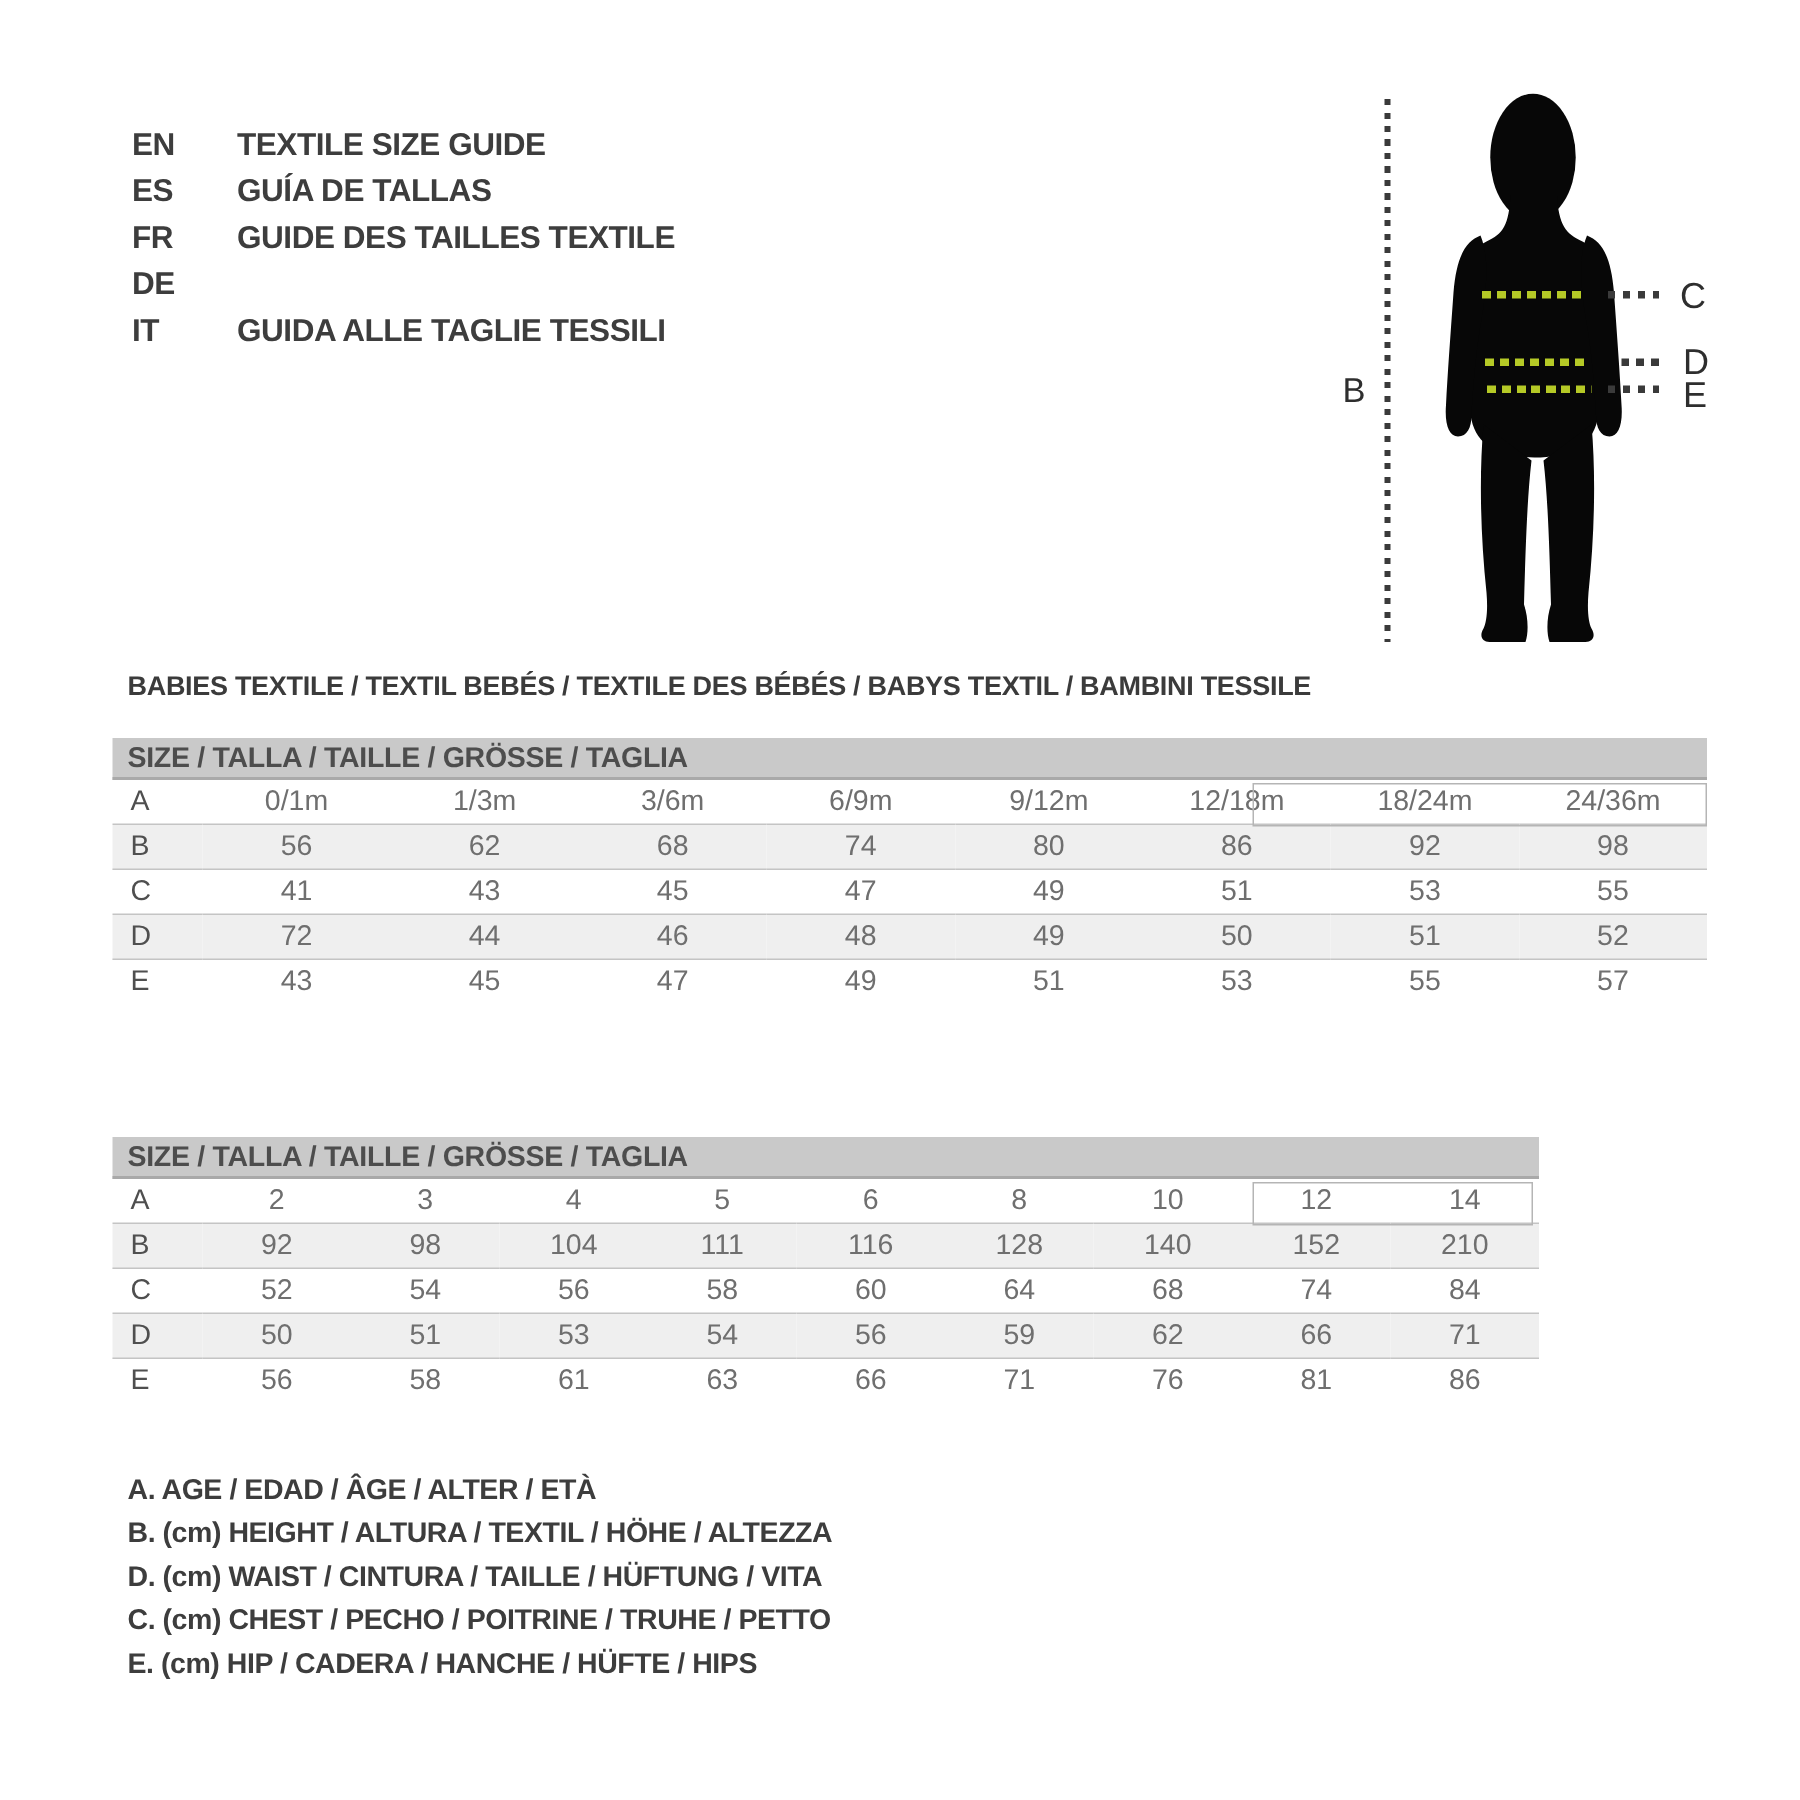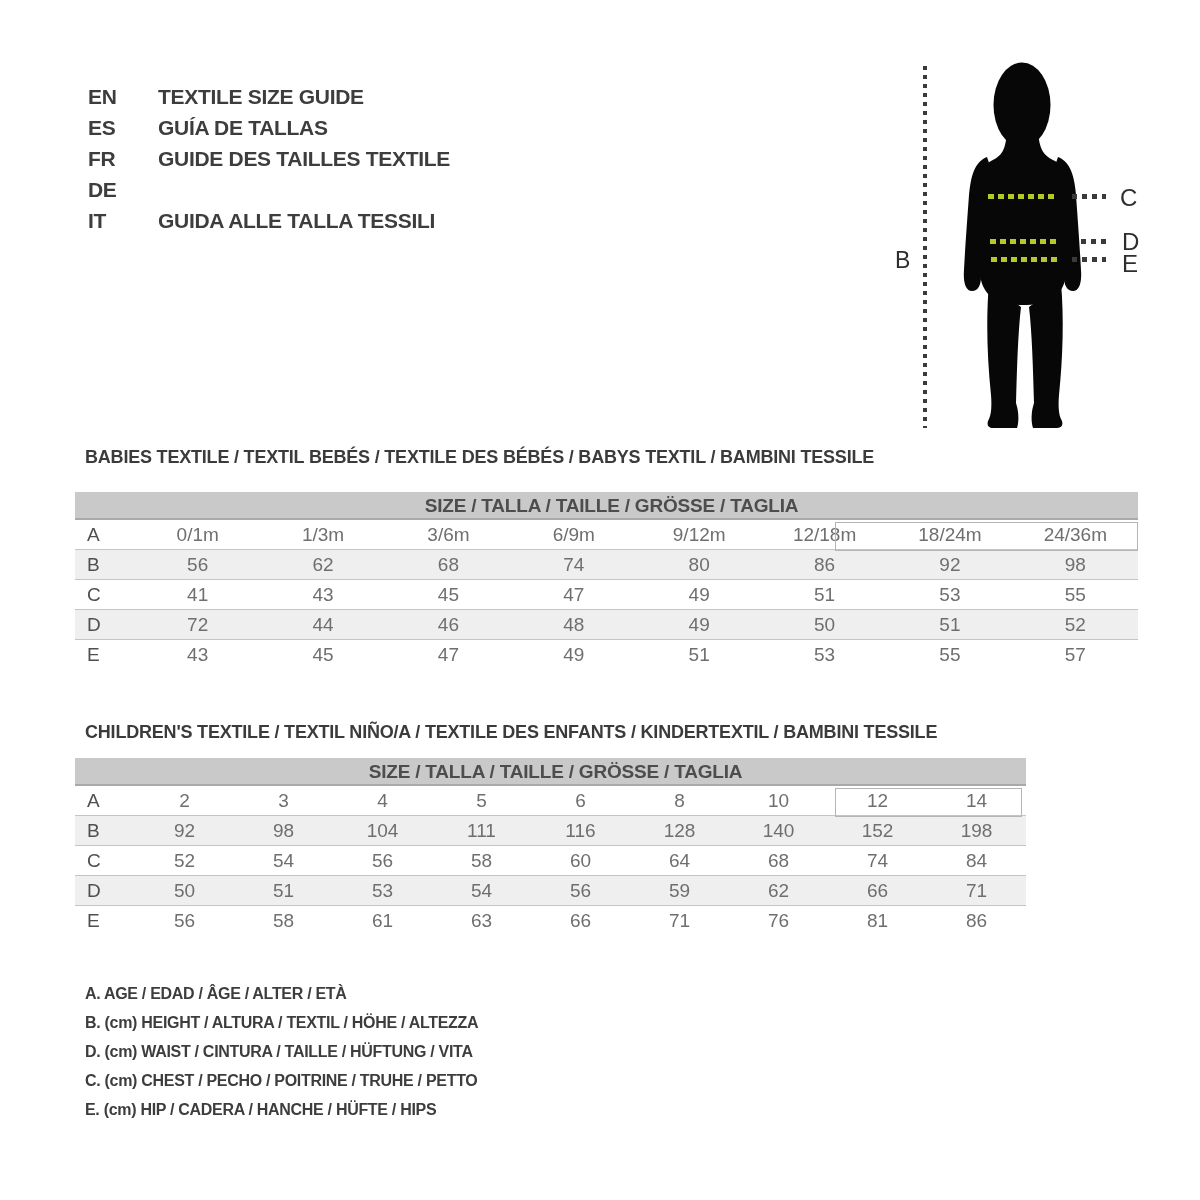--- a/index.html
+++ b/index.html
@@ -34,33 +34,33 @@
   .section-title{position:absolute;left:85px;color:#3b3b3b;font-weight:700;
     font-size:18px;letter-spacing:-0.2px;white-space:nowrap;}
   #babiesTitle{top:447px;text-align:center;}
   #childrenTitle{top:722px;}
   
   .size-table{position:absolute;}
   #babiesTable{left:75px;top:492px;width:1063px;}
   #childrenTable{left:75px;top:758px;width:951px;}
   .band{height:28px;line-height:28px;background:#c9c9c9;color:#4d4d4d;font-weight:700;
     font-size:19px;padding-left:10px;border-bottom:2px solid #a9a9a9;box-sizing:border-box;
-    letter-spacing:-0.2px;text-align:center;}
+    letter-spacing:-0.2px;}
   .size-table table{width:100%;border-collapse:collapse;table-layout:fixed;}
   .size-table td{height:29px;font-size:19px;color:#6f6f6f;text-align:center;padding:0;}
   .size-table td.rowlabel{width:48px;text-align:left;padding-left:12px;color:#4f4f4f;}
   .size-table tr.shaded{background:#efefef;}
   .size-table tr.shaded td{border-top:1px solid #c4c4c4;border-bottom:1px solid #c4c4c4;}
   .hl-box{position:absolute;top:30px;height:29px;border:1px solid #b5b5b5;
     box-sizing:border-box;background:transparent;pointer-events:none;}
   #babiesHl{left:760px;width:303px;}
   #childrenHl{left:760px;width:187px;}
   
   .legend{position:absolute;left:85px;top:979px;color:#3d3d3d;font-weight:700;
-    font-size:16px;letter-spacing:-0.3px;}
+    font-size:19px;letter-spacing:-0.3px;}
   .legend-line{height:29px;line-height:29px;white-space:nowrap;}
 </style>
 </head>
 <body>
 
 <div class="canvas">
 
   <div class="lang-list" id="langList">
       <div class="lang-row">
         <span class="lang-code">EN</span>
@@ -72,21 +72,21 @@
       </div>
       <div class="lang-row">
         <span class="lang-code">FR</span>
         <span class="lang-label">GUIDE DES TAILLES TEXTILE</span>
       </div>
       <div class="lang-row">
         <span class="lang-code">DE</span>
       </div>
       <div class="lang-row">
         <span class="lang-code">IT</span>
-        <span class="lang-label">GUIDA ALLE TALLA TESSILI</span>
+        <span class="lang-label">GUIDA ALLE TAGLIE TESSILI</span>
       </div>
     </div>
 
   <div class="bline"></div>
   <div class="blabel">B</div>
 
   <svg class="silhouette" viewBox="0 0 160 385">
     <g fill="#070707">
       <ellipse cx="77" cy="50" rx="28.5" ry="42.5"></ellipse>
       <path d="M62,75 L93,75 C94,95 99,101 110,106 C122,112 127,124 128,142
@@ -176,21 +176,20 @@
             <td>51</td>
             <td>53</td>
             <td>55</td>
             <td>57</td>
           </tr>
         </tbody>
       </table>
     <div class="hl-box" id="babiesHl"></div>
   </div>
 
-  <div class="section-title" id="childrenTitle">CHILDREN'S TEXTILE / TEXTIL NIÑO/A / TEXTILE DES ENFANTS / KINDERTEXTIL / BAMBINI TESSILE</div>
   <div class="size-table" id="childrenTable">
     <div class="band">SIZE / TALLA / TAILLE / GRÖSSE / TAGLIA</div>
     <table>
         <tbody id="childrenBody">
           <tr>
             <td class="rowlabel">A</td>
             <td>2</td>
             <td>3</td>
             <td>4</td>
             <td>5</td>
@@ -203,21 +202,21 @@
           <tr class="shaded">
             <td class="rowlabel">B</td>
             <td>92</td>
             <td>98</td>
             <td>104</td>
             <td>111</td>
             <td>116</td>
             <td>128</td>
             <td>140</td>
             <td>152</td>
-            <td>198</td>
+            <td>210</td>
           </tr>
           <tr>
             <td class="rowlabel">C</td>
             <td>52</td>
             <td>54</td>
             <td>56</td>
             <td>58</td>
             <td>60</td>
             <td>64</td>
             <td>68</td>

